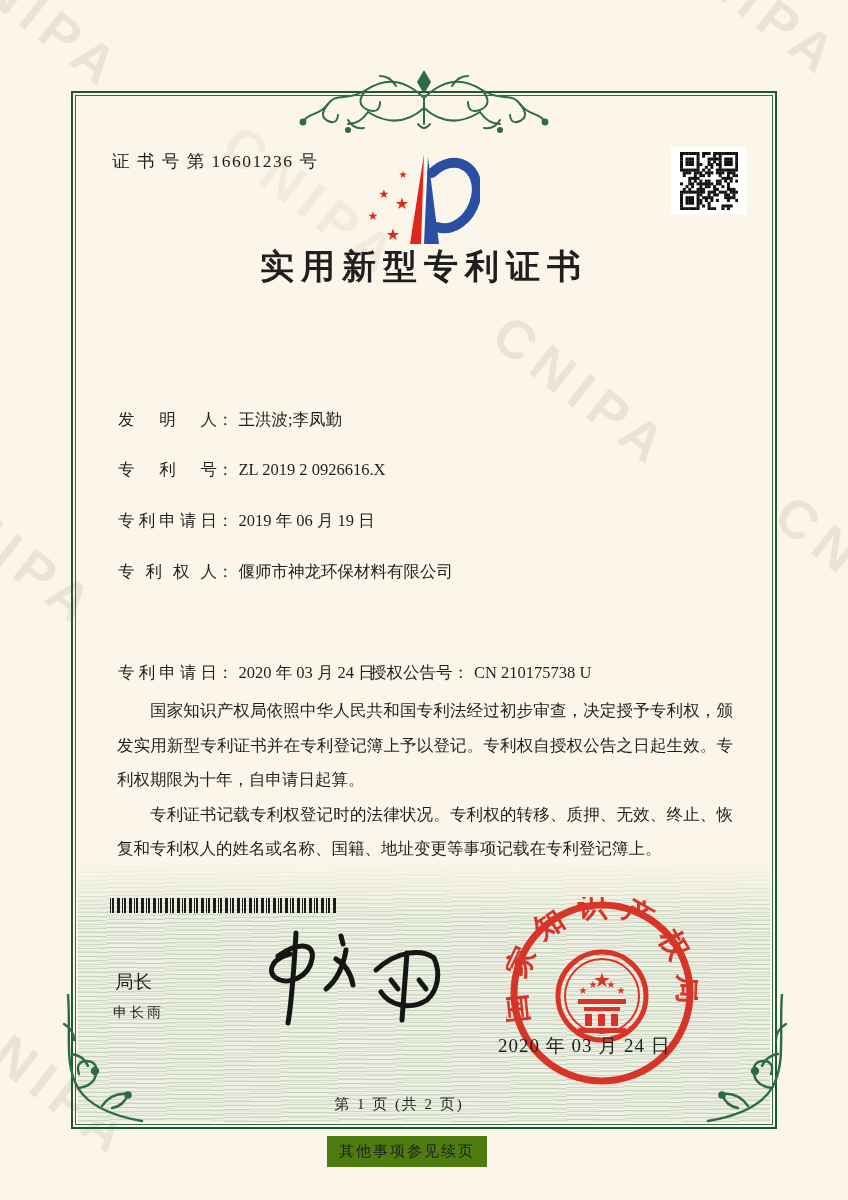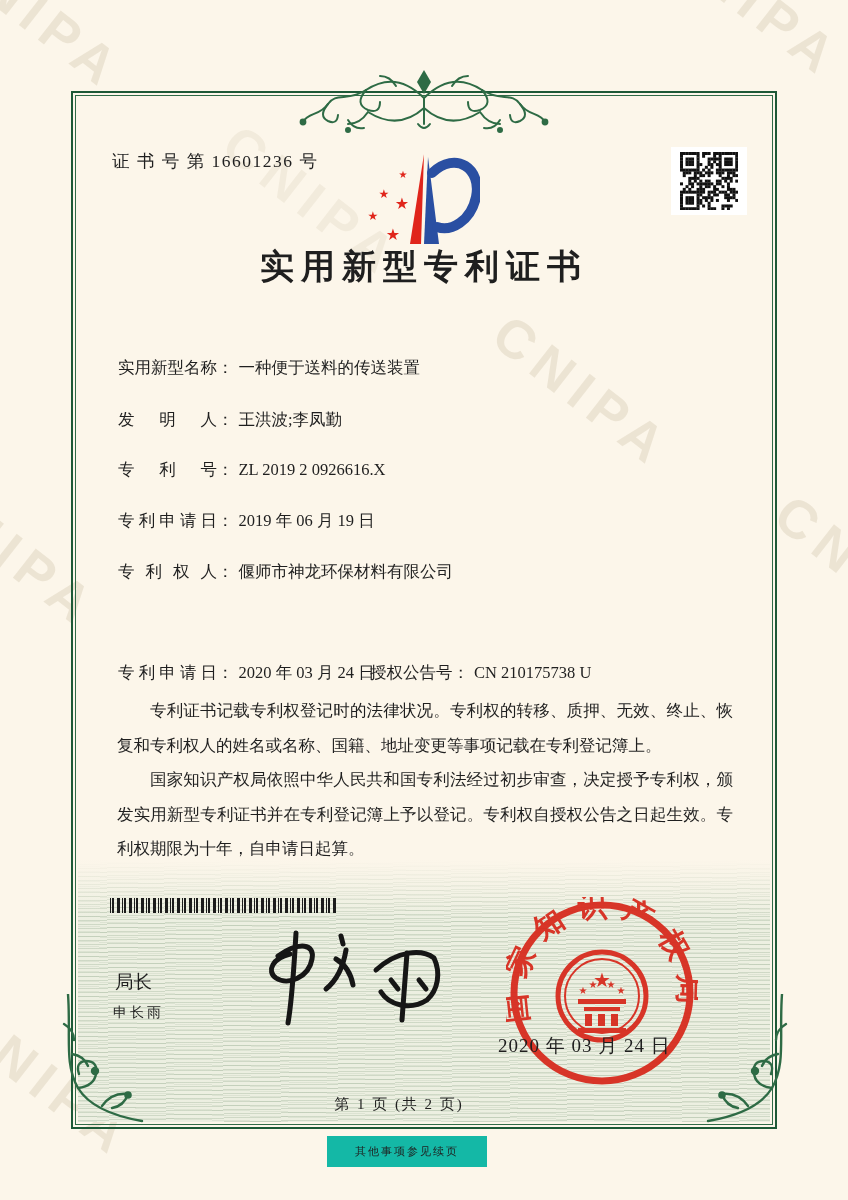--- a/index.html
+++ b/index.html
@@ -39,22 +39,22 @@
   .body-text p{margin:0;text-indent:2em;}
   
   .barcode{position:absolute;left:110px;top:898px;z-index:3;}
   .signer-title{position:absolute;left:115px;top:969px;font-size:18.5px;z-index:3;}
   .signer-name{position:absolute;left:113px;top:1004px;font-size:14px;letter-spacing:3px;z-index:3;}
   .signature{position:absolute;left:248px;top:928px;z-index:4;}
   .seal{position:absolute;left:506px;top:897px;z-index:3;opacity:.93;}
   .seal-date{position:absolute;left:498px;top:1033px;font-size:19px;letter-spacing:1px;z-index:4;}
   .footer-page{position:absolute;left:0;width:798px;top:1095px;text-align:center;
                font-size:15px;letter-spacing:2px;z-index:3;}
-  .cont-box{position:absolute;left:327px;top:1136px;width:160px;height:31px;background:#14b8a6;
-            display:flex;align-items:center;justify-content:center;font-size:11px;
+  .cont-box{position:absolute;left:327px;top:1136px;width:160px;height:31px;background:#4d7c0f;
+            display:flex;align-items:center;justify-content:center;font-size:15px;
             letter-spacing:2px;z-index:3;}
   .orn-top{position:absolute;left:298px;top:64px;z-index:3;}
   .orn-bl{position:absolute;left:58px;top:994px;z-index:3;}
   .orn-br{position:absolute;left:692px;top:994px;transform:scaleX(-1);z-index:3;}
 </style>
 </head>
 <body>
 
 <div class="page">
 
@@ -369,23 +369,20 @@
         <rect x="27.62" y="55.24" width="3" height="3" fill="#111"></rect>
         <rect x="30.38" y="55.24" width="3" height="3" fill="#111"></rect>
         <rect x="33.14" y="55.24" width="3" height="3" fill="#111"></rect>
         <rect x="41.43" y="55.24" width="3" height="3" fill="#111"></rect>
         <rect x="46.95" y="55.24" width="3" height="3" fill="#111"></rect>
       </svg>
   </div>
 
   <div class="title">实用新型专利证书</div>
 
-  <div class="row" style="top:357px">
-    <span class="lbl">实用新型名称</span><span>：</span><span class="val">一种便于送料的传送装置</span>
-  </div>
   <div class="row" style="top:409px">
     <span class="lbl">发明人</span><span>：</span><span class="val">王洪波;李凤勤</span>
   </div>
   <div class="row" style="top:459px">
     <span class="lbl">专利号</span><span>：</span><span class="val">ZL 2019 2 0926616.X</span>
   </div>
   <div class="row" style="top:510px">
     <span class="lbl">专利申请日</span><span>：</span><span class="val">2019 年 06 月 19 日</span>
   </div>
   <div class="row" style="top:561px">
@@ -393,22 +390,22 @@
   </div>
 
   <div class="row" style="top:662px">
     <span class="lbl">专利申请日</span><span>：</span><span class="val">2020 年 03 月 24 日</span>
     <span class="grant2">
       <span>授权公告号</span><span>：</span><span class="val">CN 210175738 U</span>
     </span>
   </div>
 
   <div class="body-text">
+    <p>国家知识产权局依照中华人民共和国专利法经过初步审查，决定授予专利权，颁发实用新型专利证书并在专利登记簿上予以登记。专利权自授权公告之日起生效。专利权期限为十年，自申请日起算。</p>
     <p>专利证书记载专利权登记时的法律状况。专利权的转移、质押、无效、终止、恢复和专利权人的姓名或名称、国籍、地址变更等事项记载在专利登记簿上。</p>
-    <p>国家知识产权局依照中华人民共和国专利法经过初步审查，决定授予专利权，颁发实用新型专利证书并在专利登记簿上予以登记。专利权自授权公告之日起生效。专利权期限为十年，自申请日起算。</p>
   </div>
 
   <svg id="barcode" class="barcode" width="228" height="15">
       <rect x="0" y="0" width="1" height="15" fill="#1c1c1c"></rect>
       <rect x="2" y="0" width="2" height="15" fill="#1c1c1c"></rect>
       <rect x="7" y="0" width="3" height="15" fill="#1c1c1c"></rect>
       <rect x="12" y="0" width="1" height="15" fill="#1c1c1c"></rect>
       <rect x="14" y="0" width="2" height="15" fill="#1c1c1c"></rect>
       <rect x="19" y="0" width="3" height="15" fill="#1c1c1c"></rect>
       <rect x="24" y="0" width="1" height="15" fill="#1c1c1c"></rect>

